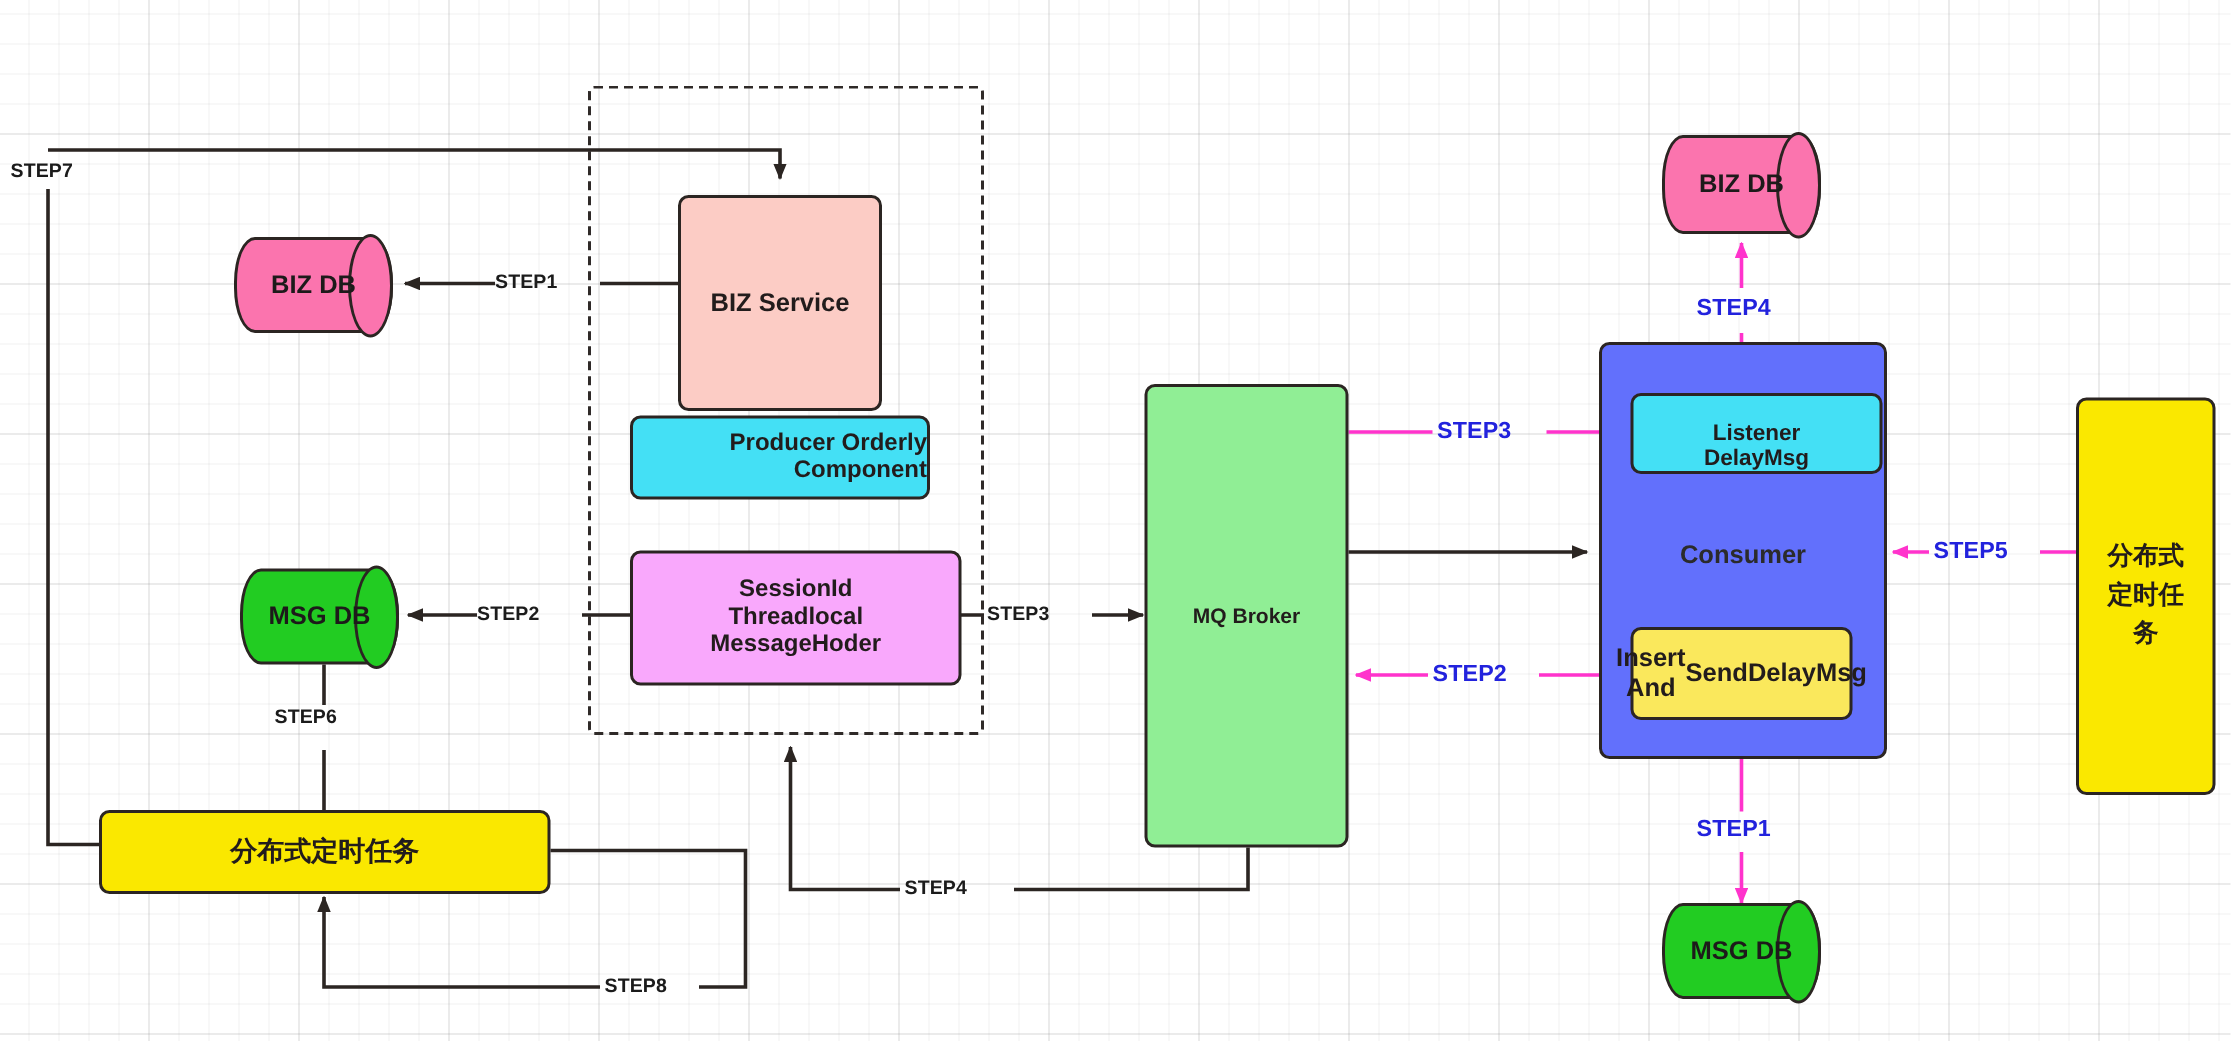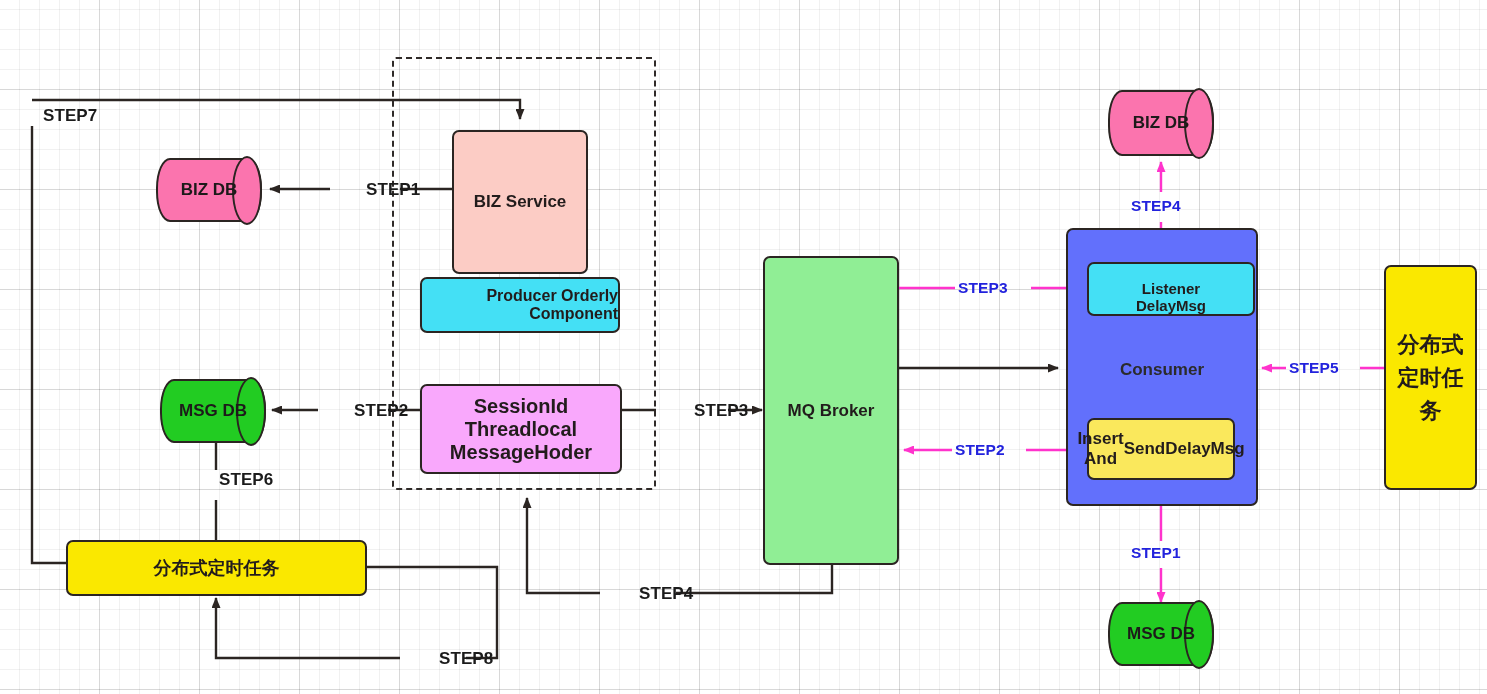--- a/index.html
+++ b/index.html
@@ -19,21 +19,21 @@
       linear-gradient(to right, rgba(0,0,0,0.10) 1px, transparent 1px),
       linear-gradient(to bottom, rgba(0,0,0,0.10) 1px, transparent 1px);
     background-size:20px 20px,20px 20px,100px 100px,100px 100px;
     background-position:-1px -11px,-1px -11px,-1px -11px,-1px -11px;
   }
   svg#wires{position:absolute;left:0;top:0;width:1487px;height:694px;overflow:visible;}
   .node{position:absolute;box-sizing:border-box;display:flex;align-items:center;justify-content:center;
         text-align:center;font-weight:bold;color:#221c1c;line-height:1.15;}
   .rbox{border:2.5px solid #2b2522;border-radius:7px;}
   .lbl{position:absolute;font-weight:bold;white-space:nowrap;}
-  .lbl-dark{color:#1b1b1b;font-size:17px;letter-spacing:.1px;margin-left:36px;}
+  .lbl-dark{color:#1b1b1b;font-size:13px;letter-spacing:.1px;}
   .lbl-blue{color:#2222dd;font-size:15.5px;letter-spacing:.1px;}
   .cyl{position:absolute;}
   .cyl .body{position:absolute;inset:0;border:2.5px solid #2b2522;border-radius:14px/30px;box-sizing:border-box;}
   .cyl .cap{position:absolute;top:-2.5px;bottom:-2.5px;width:30px;border:2.5px solid #2b2522;
             border-radius:50%;box-sizing:border-box;}
   .cyl .txt{position:absolute;inset:0;display:flex;align-items:center;justify-content:center;
             font-weight:bold;color:#1d1a1a;font-size:17px;padding-right:0;}
   .dashedgrp{position:absolute;border:2.5px dashed #2f2a28;border-radius:4px;box-sizing:border-box;}
 </style>
 </head>
@@ -88,38 +88,38 @@
 
   <div class="node rbox" style="left:452px;top:130px;width:136px;height:144px;background:#FCCCC5;font-size:17px;">
     <span>BIZ Service</span>
   </div>
 
   <div class="node rbox" style="left:420px;top:277px;width:200px;height:56px;background:#44E0F5;font-size:16px;flex-direction:column;align-items:flex-end;">
     <span>Producer Orderly</span>
     <span>Component</span>
   </div>
 
-  <div class="node rbox" style="left:420px;top:384px;width:202px;height:90px;background:#F9A8FC;font-size:20px;flex-direction:column;">
+  <div class="node rbox" style="left:420px;top:367px;width:221px;height:90px;background:#F9A8FC;font-size:16px;flex-direction:column;">
     <span>SessionId</span>
     <span>Threadlocal</span>
     <span>MessageHoder</span>
   </div>
 
   <div class="cyl" style="left:160px;top:379px;width:106px;height:64px;">
     <div class="body" style="background:#22CC22;"></div>
     <div class="cap" style="right:0;background:#22CC22;"></div>
     <div class="txt">MSG DB</div>
   </div>
 
   <div class="node rbox" style="left:66px;top:540px;width:301px;height:56px;background:#FAE800;font-size:18px;
               font-family:'DejaVu Sans',sans-serif;">
     <span>分布式定时任务</span>
   </div>
 
-  <div class="node rbox" style="left:763px;top:256px;width:136px;height:309px;background:#90EE95;font-size:17px;">
+  <div class="node rbox" style="left:763px;top:256px;width:136px;height:309px;background:#90EE95;font-size:14px;">
     <span>MQ Broker</span>
   </div>
 
   <div class="cyl" style="left:1108px;top:90px;width:106px;height:66px;">
     <div class="body" style="background:#FB74AE;"></div>
     <div class="cap" style="right:0;background:#FB74AE;"></div>
     <div class="txt">BIZ DB</div>
   </div>
 
   <div class="node rbox" style="left:1066px;top:228px;width:192px;height:278px;background:#6270FC;font-size:17px;
@@ -137,21 +137,21 @@
     <span>Send</span>
     <span>DelayMsg</span>
   </div>
 
   <div class="cyl" style="left:1108px;top:602px;width:106px;height:64px;">
     <div class="body" style="background:#22CC22;"></div>
     <div class="cap" style="right:0;background:#22CC22;"></div>
     <div class="txt">MSG DB</div>
   </div>
 
-  <div class="node rbox" style="left:1384px;top:265px;width:93px;height:225px;background:#FAE800;font-size:22px;
+  <div class="node rbox" style="left:1384px;top:265px;width:93px;height:265px;background:#FAE800;font-size:17px;
               flex-direction:column;font-family:'DejaVu Sans',sans-serif;line-height:1.5;">
     <span>分布式</span>
     <span>定时任</span>
     <span>务</span>
   </div>
 
   <div class="lbl lbl-dark" style="left:330px;top:180px;">STEP1</div>
   <div class="lbl lbl-dark" style="left:318px;top:401px;">STEP2</div>
   <div class="lbl lbl-dark" style="left:658px;top:401px;">STEP3</div>
   <div class="lbl lbl-dark" style="left:603px;top:584px;">STEP4</div>

